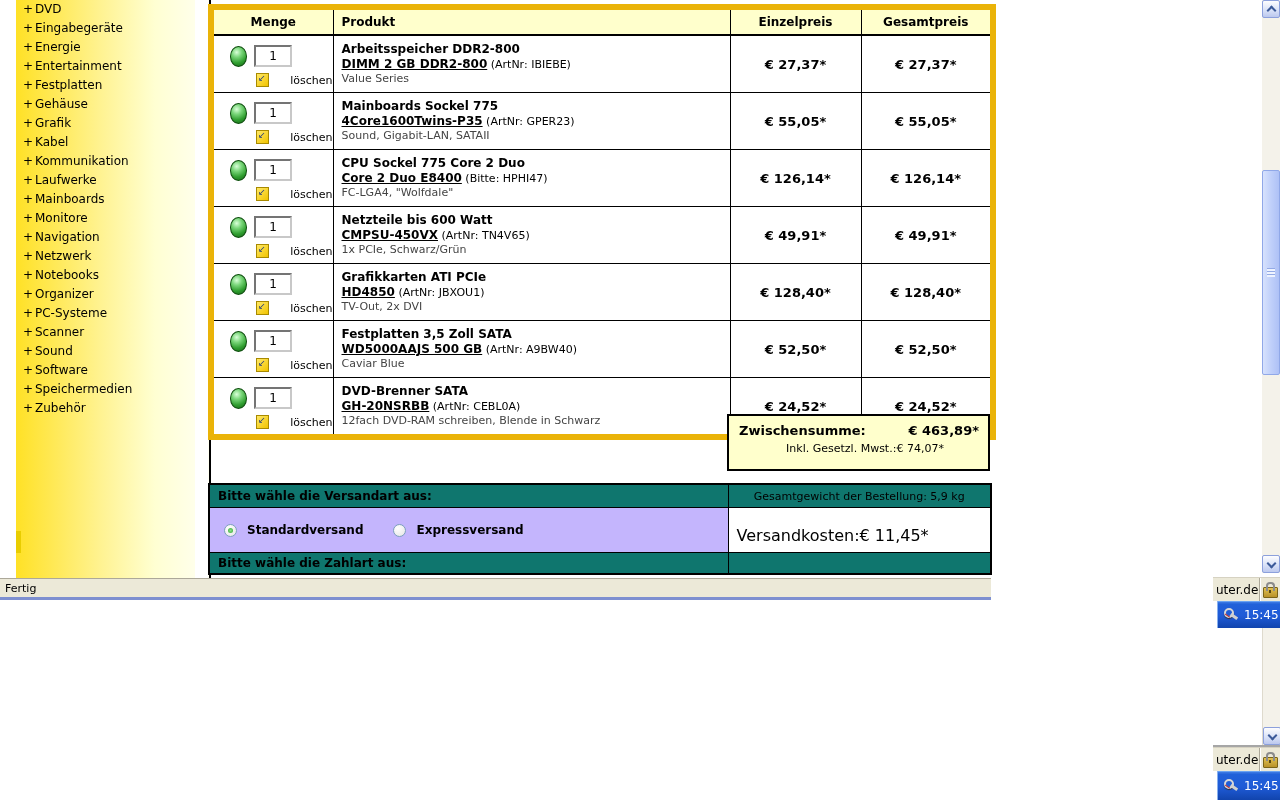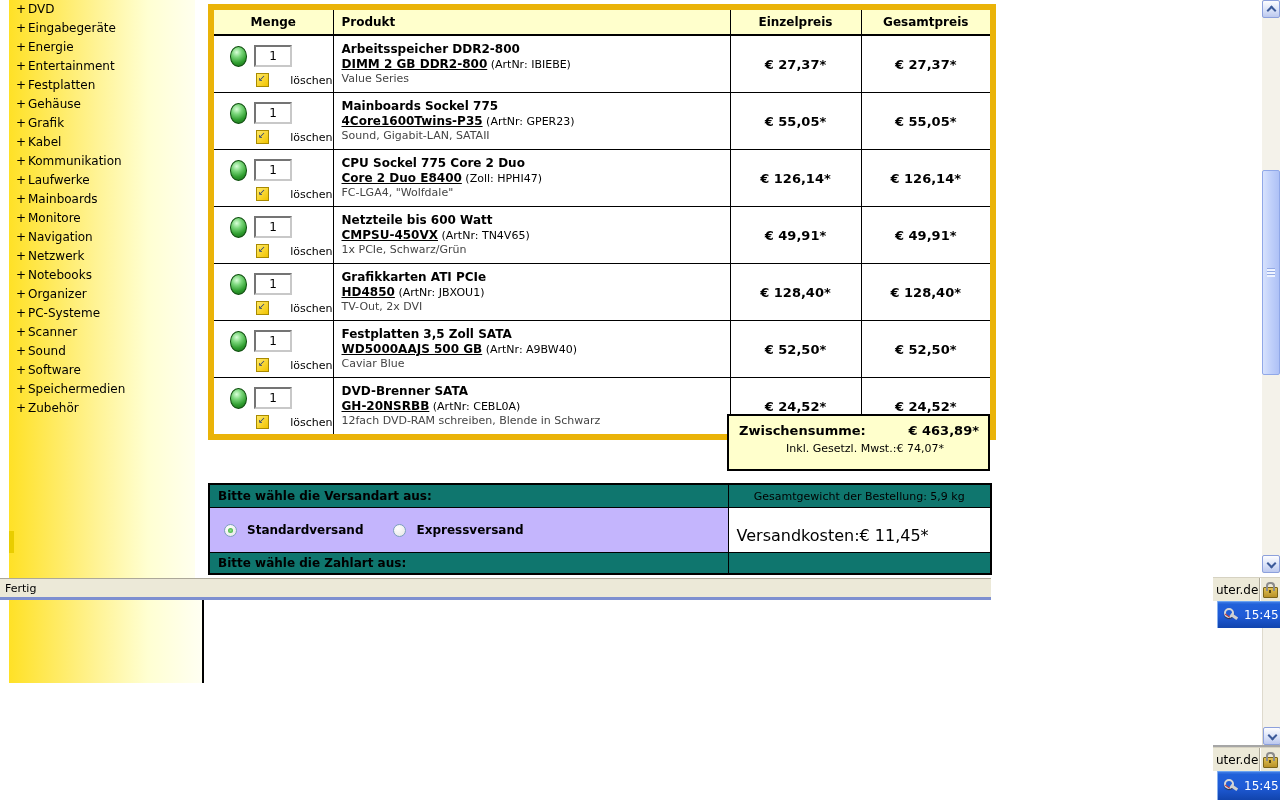--- a/index.html
+++ b/index.html
@@ -1,20 +1,20 @@
 <!DOCTYPE html>
 <html><head>
 <meta charset="utf-8">
 <style>
   html,body{margin:0;padding:0;background:#fff;}
   #stage{position:relative;width:1280px;height:800px;overflow:hidden;background:#fff;
          font-family:"DejaVu Sans","Liberation Sans",sans-serif;color:#000;}
 
   
-  .sidebar{position:absolute;left:9px;top:0;width:193px;height:683px;
+  .sidebar{position:absolute;left:16px;top:0;width:193px;height:578px;
            background:linear-gradient(90deg,#ffe126 0%,#fff394 45%,#ffffd2 72%,#fffff2 100%);
            border-right:2px solid #000;}
   .cat{height:19px;line-height:19px;font-size:12px;padding-left:7px;white-space:nowrap;cursor:pointer;}
   .cat .plus{display:inline-block;width:12px;}
   .notch{position:absolute;left:0;top:531px;width:5px;height:22px;background:#e9cd00;}
 
   
   .cart{position:absolute;left:208px;top:4px;}
   table{border-collapse:collapse;table-layout:fixed;}
   .cart table{width:782px;border:6px solid #eab308;}
@@ -214,21 +214,21 @@
                 </div>
                 <div class="del">
                   <span class="delicon"></span>
                   <span>löschen</span>
                 </div>
               </div>
             </td>
         <td>
               <div class="prodcell">
                 <div class="pl1">CPU Sockel 775 Core 2 Duo</div>
-                <div class="pl2"><span class="plink">Core 2 Duo E8400</span><span> (Zoll: HPHI47)</span></div>
+                <div class="pl2"><span class="plink">Core 2 Duo E8400</span><span> (Bitte: HPHI47)</span></div>
                 <div class="pl3">FC-LGA4, "Wolfdale"</div>
               </div>
             </td>
         <td class="pricecell">€ 126,14*</td>
         <td class="pricecell">€ 126,14*</td>
       </tr>
 
       <tr>
         <td>
               <div class="qtycell">

